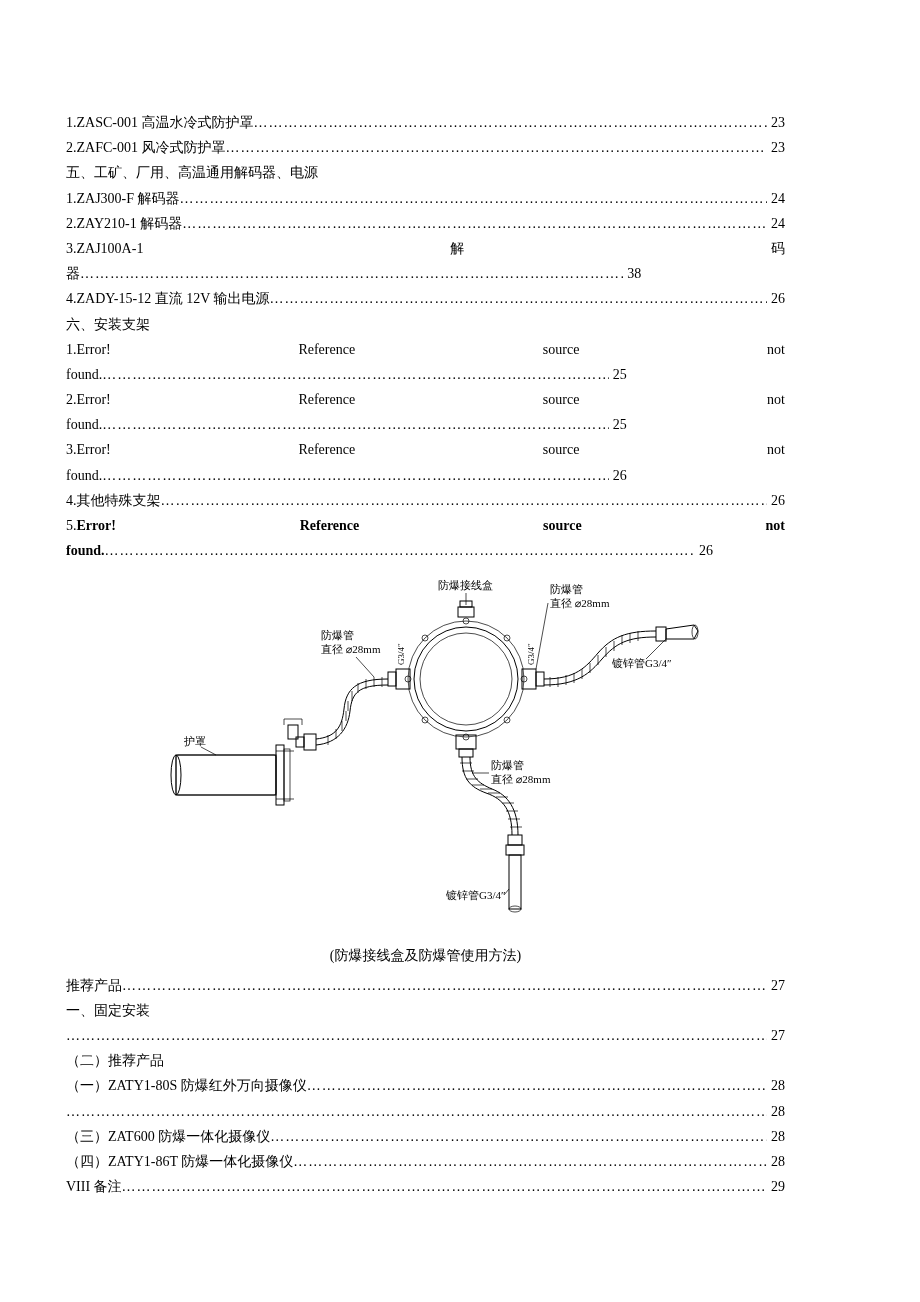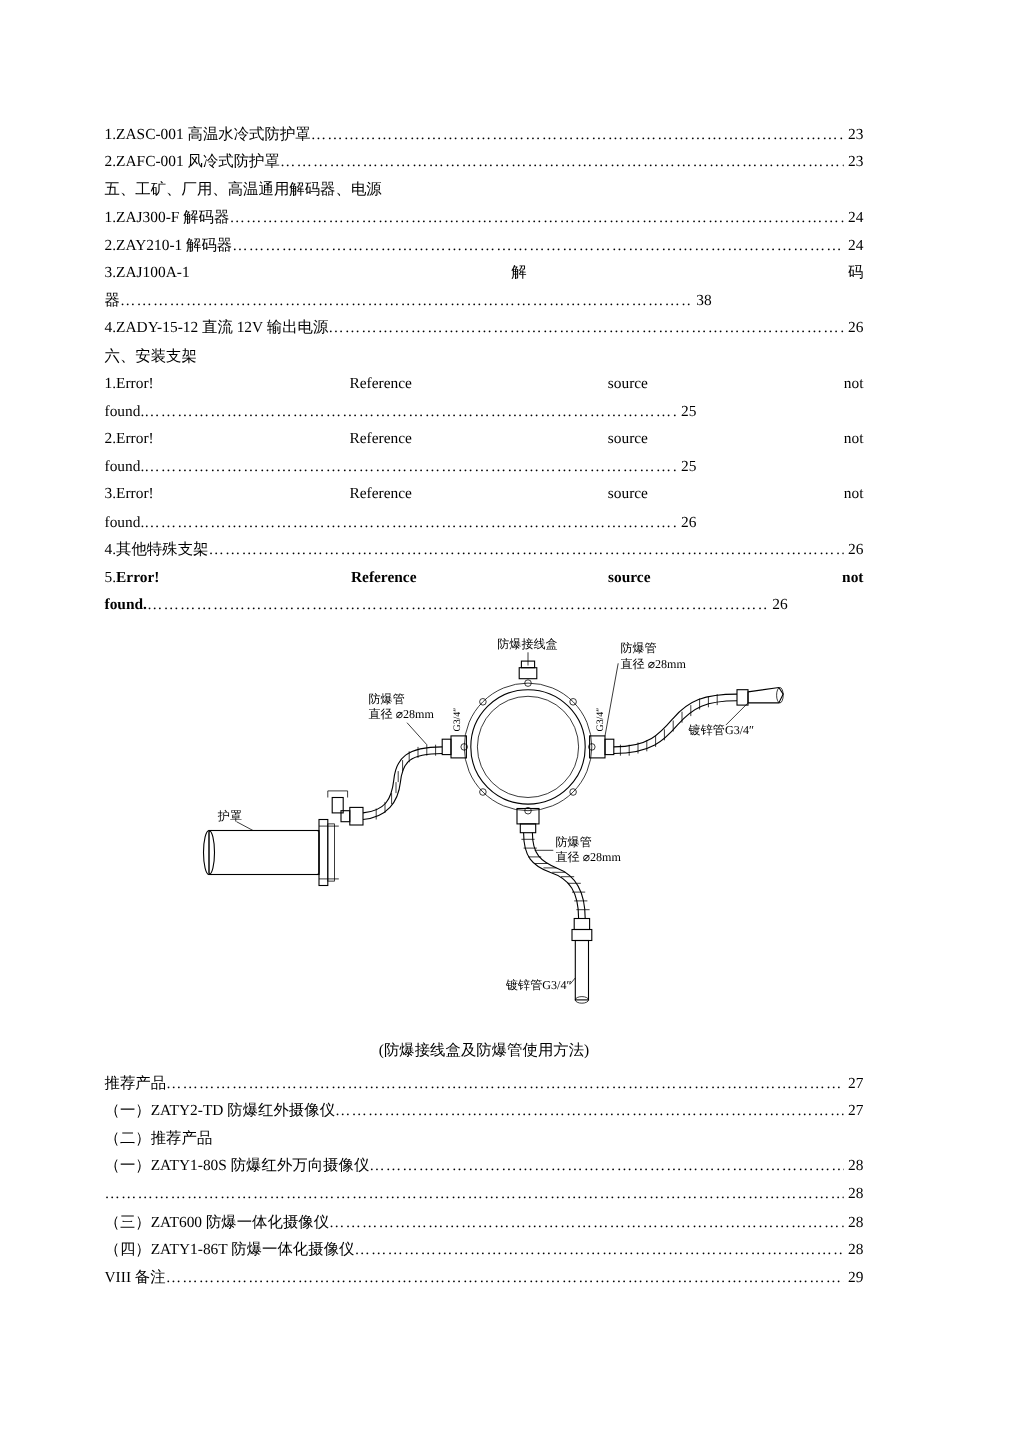--- a/index.html
+++ b/index.html
@@ -8,21 +8,21 @@
     background: #fff;
     font-family: "SimSun", "宋体", serif;
     font-size: 14px;
     color: #000;
     line-height: 1.8;
   }
   .page {
     width: 920px;
     min-height: 1302px;
     margin: 0 auto;
-    padding: 110px 135px 60px 95px;
+    padding: 110px 135px 60px 66px;
     box-sizing: border-box;
     position: relative;
   }
   .toc-line {
     display: flex;
     align-items: baseline;
     white-space: nowrap;
     margin: 0;
   }
   .toc-line .label { flex: 0 0 auto; }
@@ -299,23 +299,23 @@
   </div>
 
   <div class="fig-caption">(防爆接线盒及防爆管使用方法)</div>
 
   <div class="toc-line">
     <span class="label">推荐产品</span>
     <span class="dots">………………………………………………………………………………………………………………………………………………………………</span>
     <span class="page-num">27</span>
   </div>
 
-
-  <div class="toc-line">
-    <span class="label">（一）ZATY2-TD 防爆红外摄像仪</span>
+  <div class="section-head">一、固定安装</div>
+
+  <div class="toc-line">
     <span class="dots">………………………………………………………………………………………………………………………………………………………………</span>
     <span class="page-num">27</span>
   </div>
 
   <div class="section-head">（二）推荐产品</div>
 
   <div class="toc-line">
     <span class="label">（一）ZATY1-80S 防爆红外万向摄像仪</span>
     <span class="dots">………………………………………………………………………………………………………………………………………………………………</span>
     <span class="page-num">28</span>

